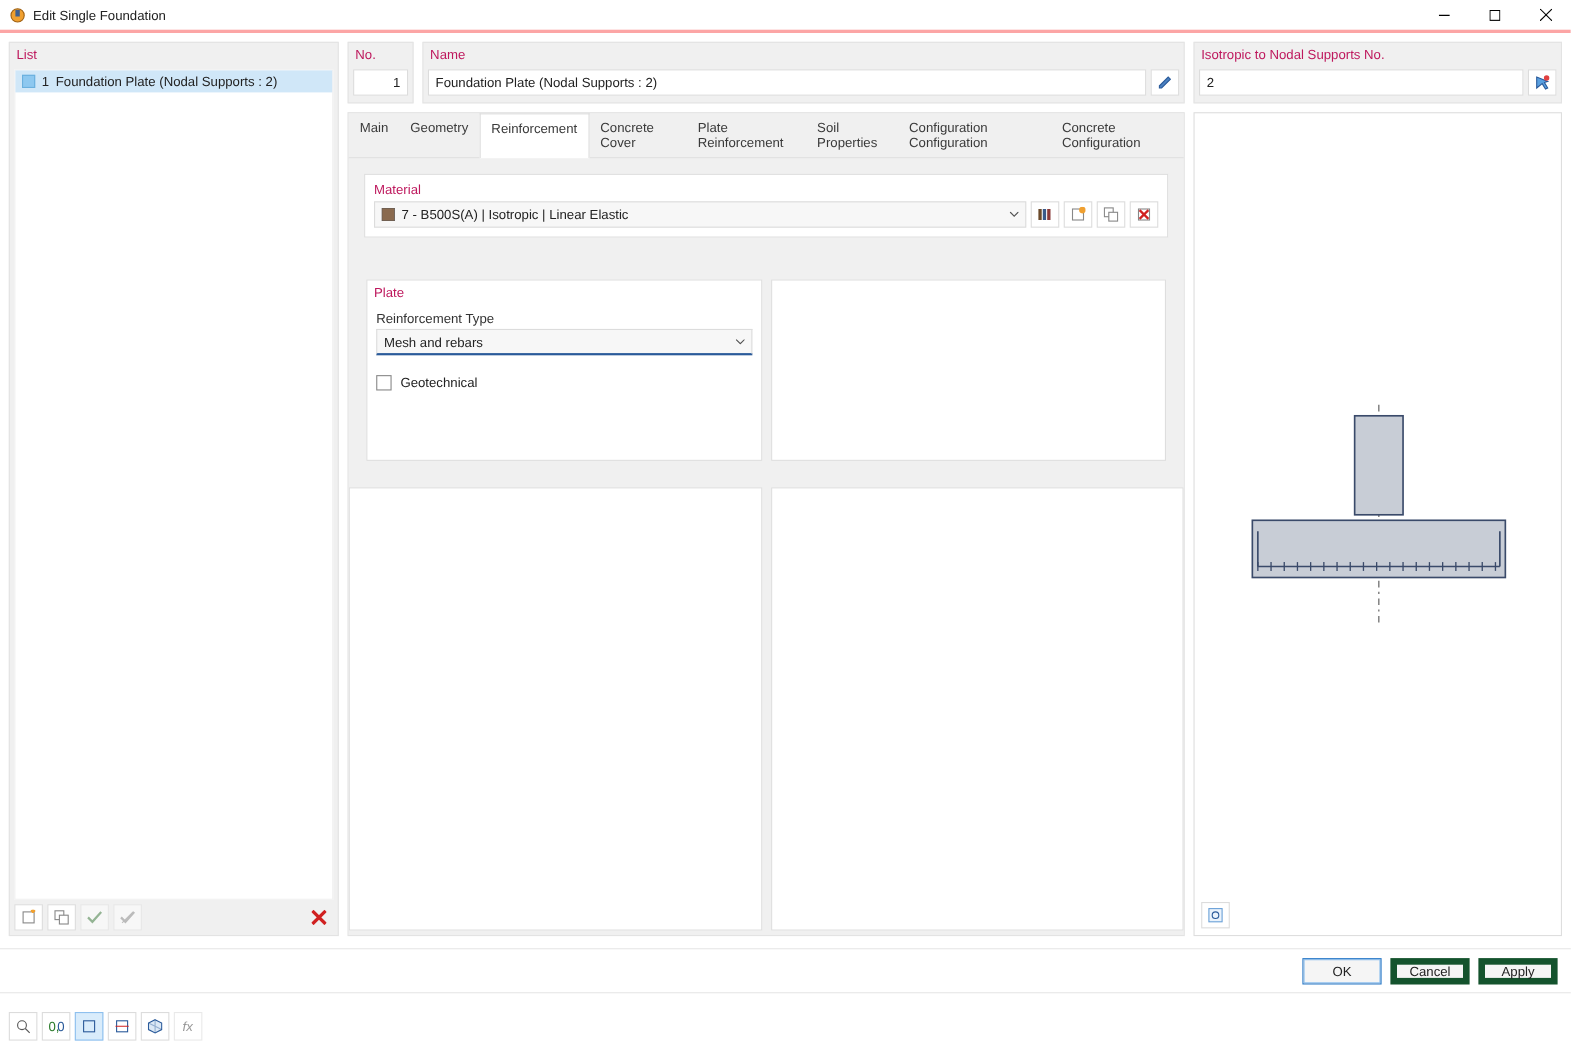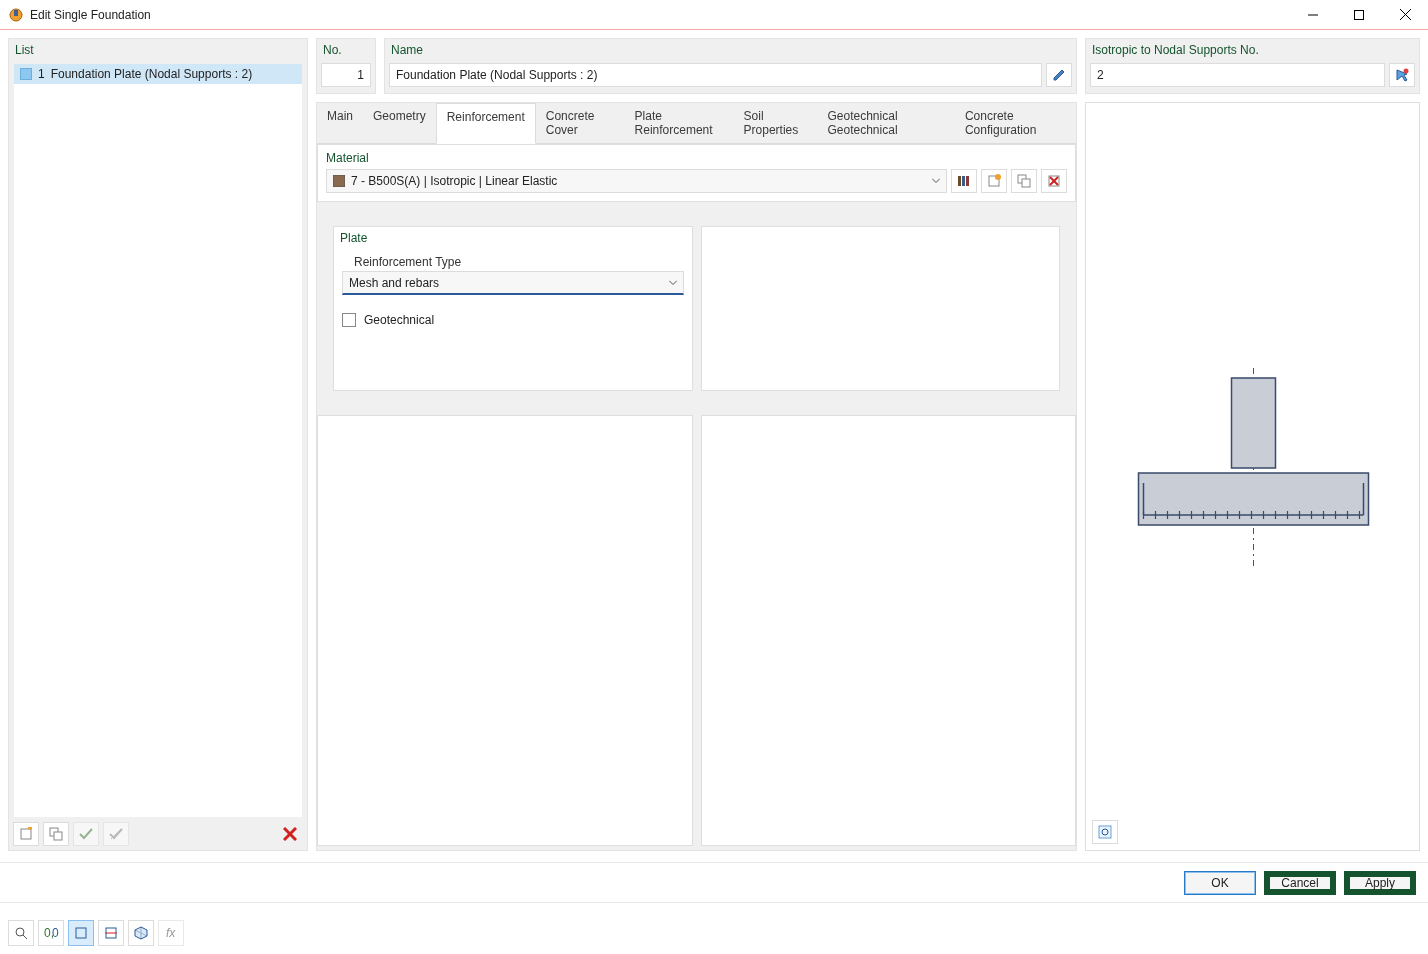--- a/index.html
+++ b/index.html
@@ -1,32 +1,32 @@
 <!DOCTYPE html>
 <html><head>
 <meta charset="utf-8">
 <style>
   * { box-sizing: border-box; margin: 0; padding: 0; font-family: "Segoe UI", Tahoma, sans-serif; font-size: 12px; }
   body { background: #ffffff; width: 1428px; height: 954px; overflow: hidden; color: #222; }
 
   
-  .titlebar { height: 30px; display: flex; align-items: center; padding-left: 8px; background: #fff; border-bottom: 1px solid #fca5a5; }
+  .titlebar { height: 30px; display: flex; align-items: center; padding-left: 8px; background: #fff; border-bottom: 3px solid #fca5a5; }
   .titlebar .icon-app { width: 16px; height: 16px; margin-right: 6px; }
   .titlebar .title { flex: 1; }
   .winbtn { width: 46px; height: 30px; display: flex; align-items: center; justify-content: center; }
 
   
   .workspace { position: absolute; top: 30px; left: 0; right: 0; bottom: 95px; display: flex; padding: 8px; gap: 8px; background: #fff; }
   .panel { background: #f0f0f0; border: 1px solid #e3e3e3; display: flex; flex-direction: column; }
 
   .left-col { width: 300px; display: flex; flex-direction: column; gap: 8px; }
   .mid-col  { flex: 1; display: flex; flex-direction: column; gap: 8px; }
   .right-col { width: 335px; display: flex; flex-direction: column; gap: 8px; }
 
-  .section-label { color: #14532d; font-weight: 400; padding: 4px 6px 6px 6px; }
+  .section-label { color: #be185d; font-weight: 400; padding: 4px 6px 6px 6px; }
 
   
   .list-panel { flex: 1; }
   .list-body { flex: 1; background: #fff; margin: 0 4px; border: 1px solid #f0f0f0; }
   .list-row { display: flex; align-items: center; gap: 6px; padding: 3px 6px; background: #d0e7f8; }
   .list-row .sq { width: 12px; height: 12px; background: #8dc8f0; border: 1px solid #6ab0de; }
   .list-toolbar { display:flex; align-items:center; gap:4px; padding: 4px; }
   .list-toolbar .spacer { flex:1; }
 
   
@@ -38,34 +38,34 @@
   .txt.right { justify-content:flex-end; }
   .sm-btn { width:26px; height:24px; background:#fff; border:1px solid #dcdcdc; display:flex; align-items:center; justify-content:center; }
 
   
   .tab-panel { flex:1; }
   .tabs { display:flex; border-bottom: 1px solid #dcdcdc; background:#f0f0f0; }
   .tab { padding: 6px 10px; color:#3a3a3a; cursor:pointer; }
   .tab.active { background:#fff; border-top:1px solid #dcdcdc; border-left:1px solid #dcdcdc; border-right:1px solid #dcdcdc; border-bottom:1px solid #fff; margin-bottom:-1px; }
   .tab-content { flex:1; background:#f0f0f0; display:flex; flex-direction:column; gap:8px; padding: 0 0 4px 0; }
 
-  .sub-panel { background:#fff; border:1px solid #dedede; margin: 0; }
+  .sub-panel { background:#fff; border:1px solid #dedede; margin: 14px; }
   .sub-panel .section-label { padding: 6px 8px 4px 8px; }
   .sub-row { display:flex; gap:4px; align-items:center; padding: 0 8px 8px 8px; }
 
   .combo { flex:1; height:24px; background:#f7f7f7; border:1px solid #dcdcdc; display:flex; align-items:center; padding: 0 6px; position:relative; }
   .combo .chev { position:absolute; right:6px; top:50%; transform:translateY(-50%); }
   .combo.underlined { border-bottom: 2px solid #2a5a9a; }
 
   .plate-grid { display:flex; gap:8px; margin: 16px; }
   .plate-panel { background:#fff; border:1px solid #dedede; width:50%; height:165px; }
   .blank-grid { display:flex; gap:8px; flex:1; }
   .blank-panel { background:#fff; border:1px solid #dedede; width:50%; }
 
-  .form-label { padding: 4px 8px 2px 20px; color:#333; }
+  .form-label { padding: 4px 8px 2px 8px; color:#333; }
   .chk-row { display:flex; align-items:center; gap:8px; padding: 10px 8px; }
   .chk { width:14px; height:14px; border:1px solid #888; background:#fff; }
 
   
   .preview-panel { flex:1; background:#fff; border:1px solid #dedede; position:relative; }
   .preview-toolbar { position:absolute; left:6px; bottom:6px; }
 
   
   .footer-btns { position:absolute; bottom:52px; left:0; right:0; height:40px; display:flex; justify-content:flex-end; align-items:center; gap:8px; padding: 0 12px; background:#fff; border-top:1px solid #e7e7e7; }
   .btn { width:72px; height:24px; border:6px solid #14532d; background:#f5f5f5; display:flex; align-items:center; justify-content:center; }
@@ -180,21 +180,21 @@
     </div>
 
     <div class="panel tab-panel">
       <div class="tabs">
         <div class="tab">Main</div>
         <div class="tab">Geometry</div>
         <div class="tab active">Reinforcement</div>
         <div class="tab">Concrete Cover</div>
         <div class="tab">Plate Reinforcement</div>
         <div class="tab">Soil Properties</div>
-        <div class="tab">Geotechnical Geotechnical</div>
+        <div class="tab">Configuration Configuration</div>
         <div class="tab">Concrete Configuration</div>
       </div>
 
       <div class="tab-content">
 
         <div class="sub-panel">
           <div class="section-label">Material</div>
           <div class="sub-row">
             <div class="combo">
               <span style="width:12px;height:12px;margin-right:6px">

